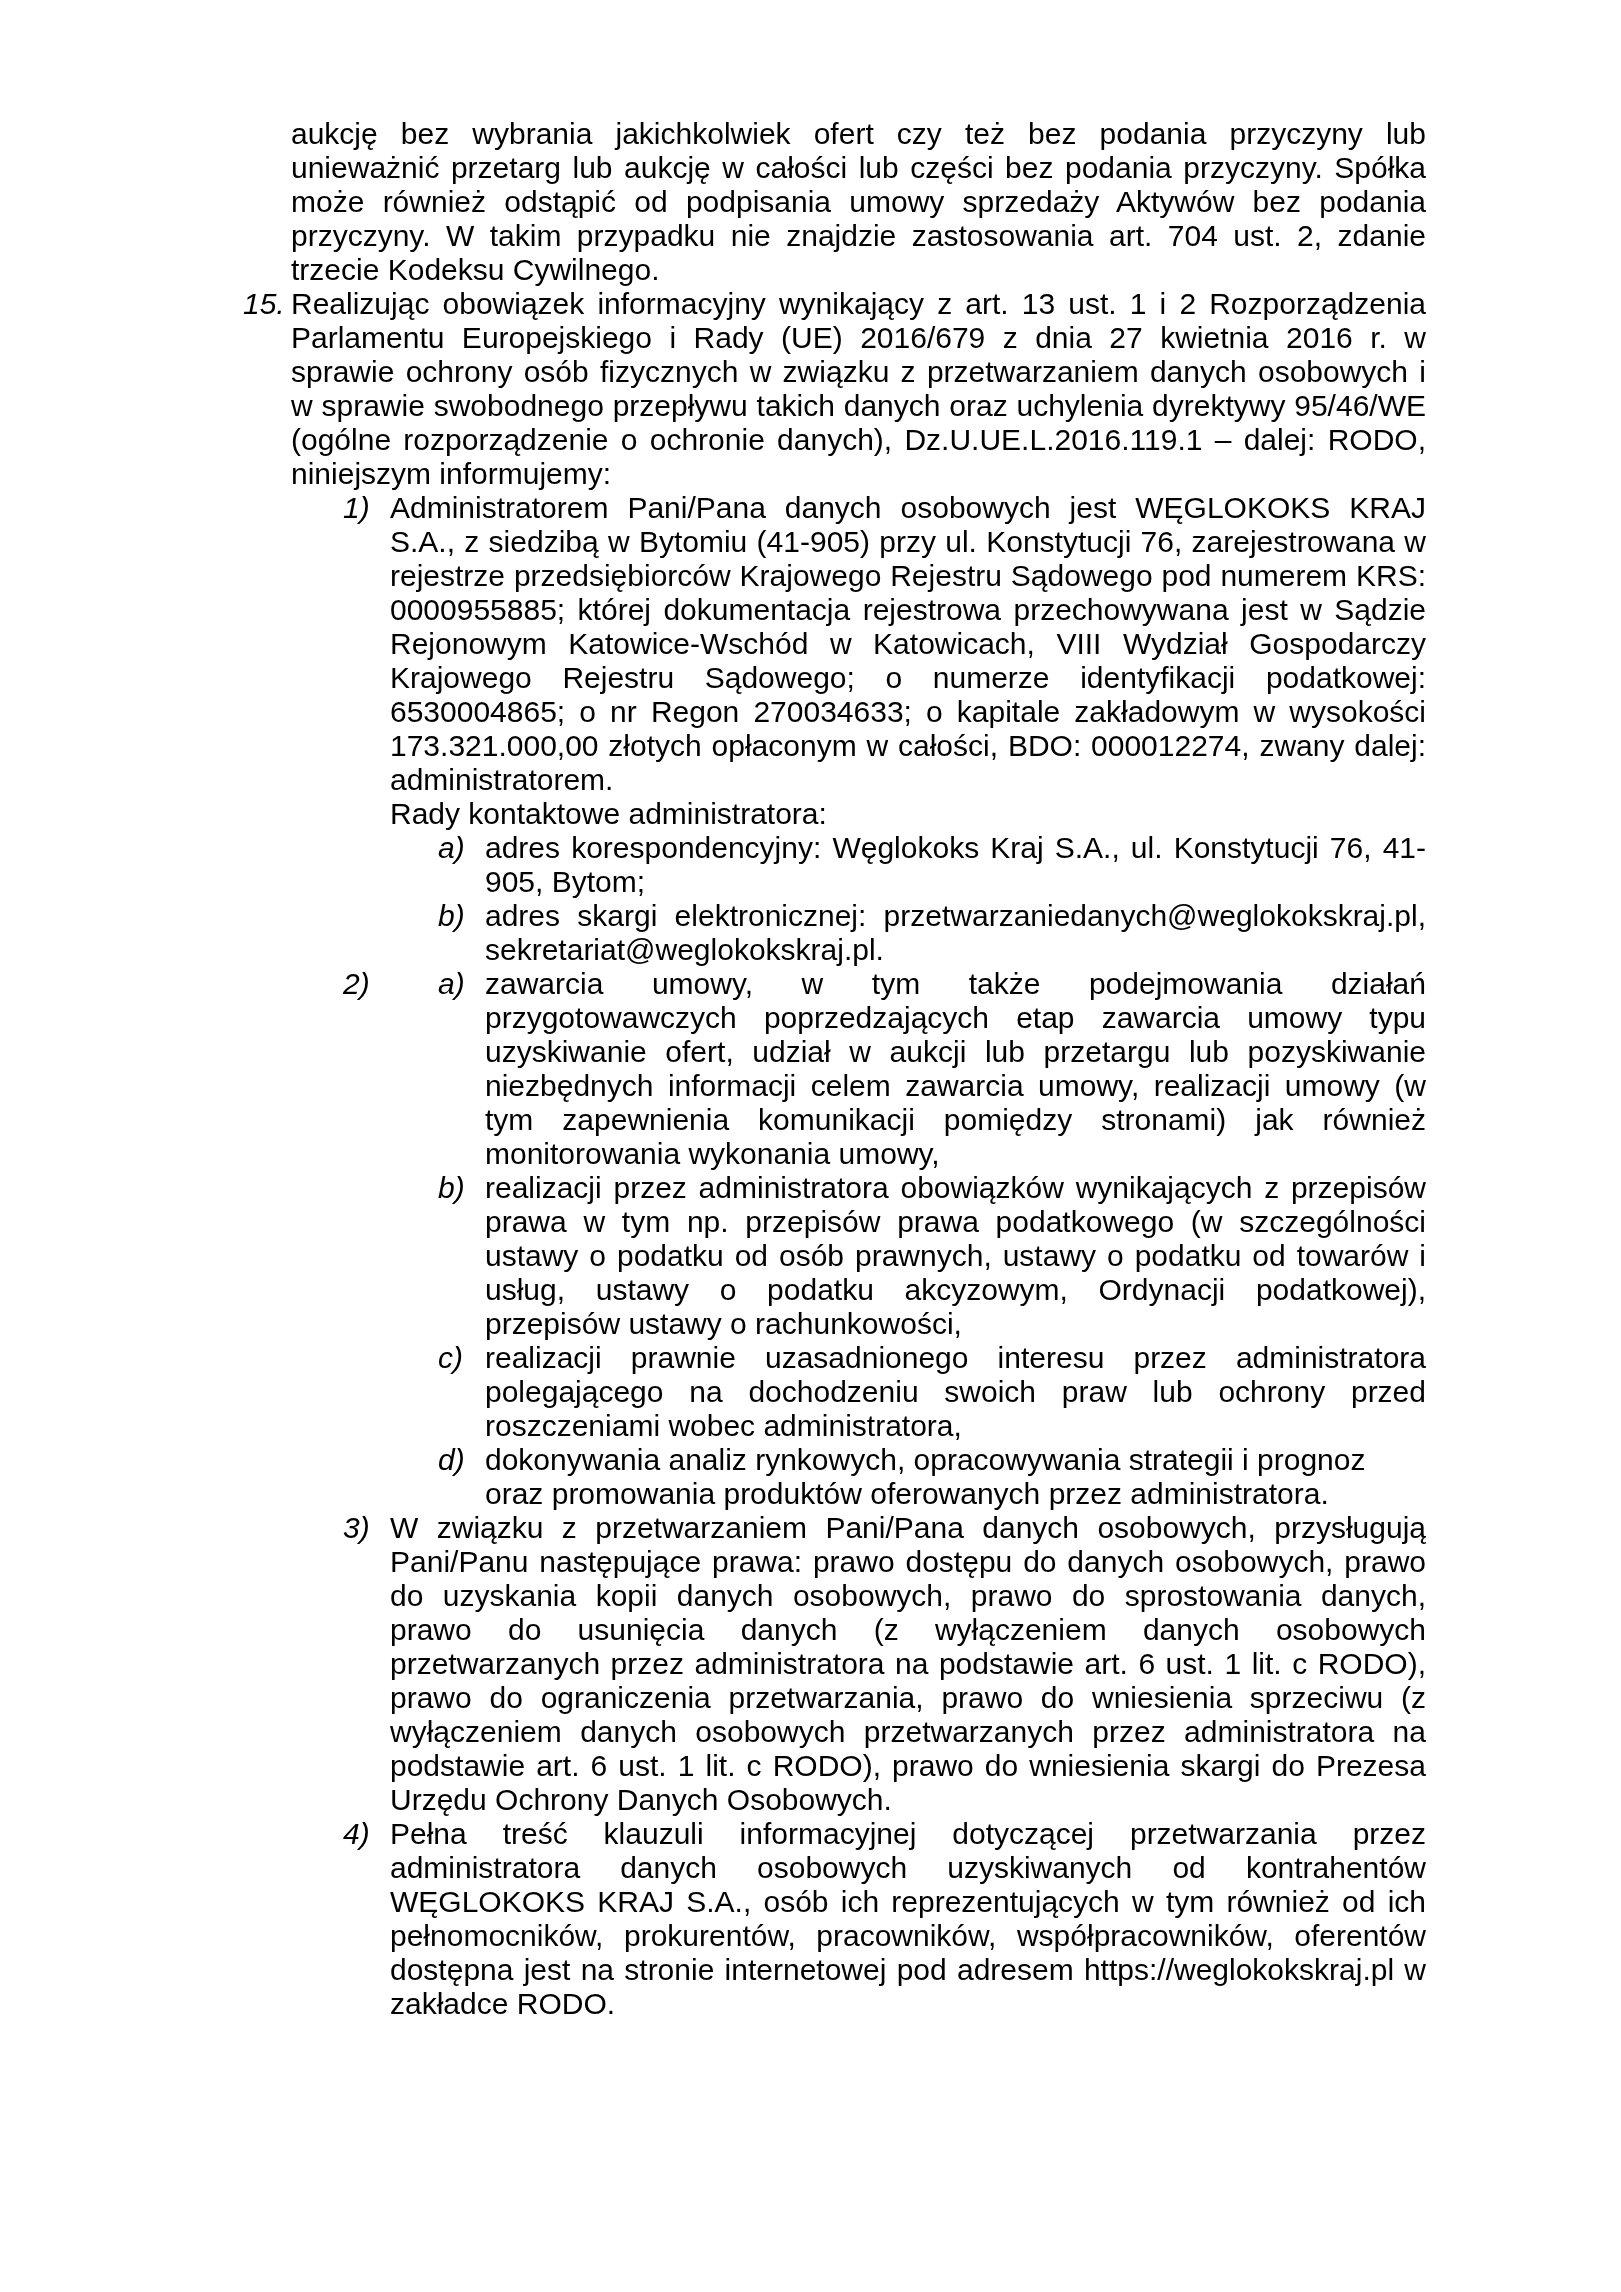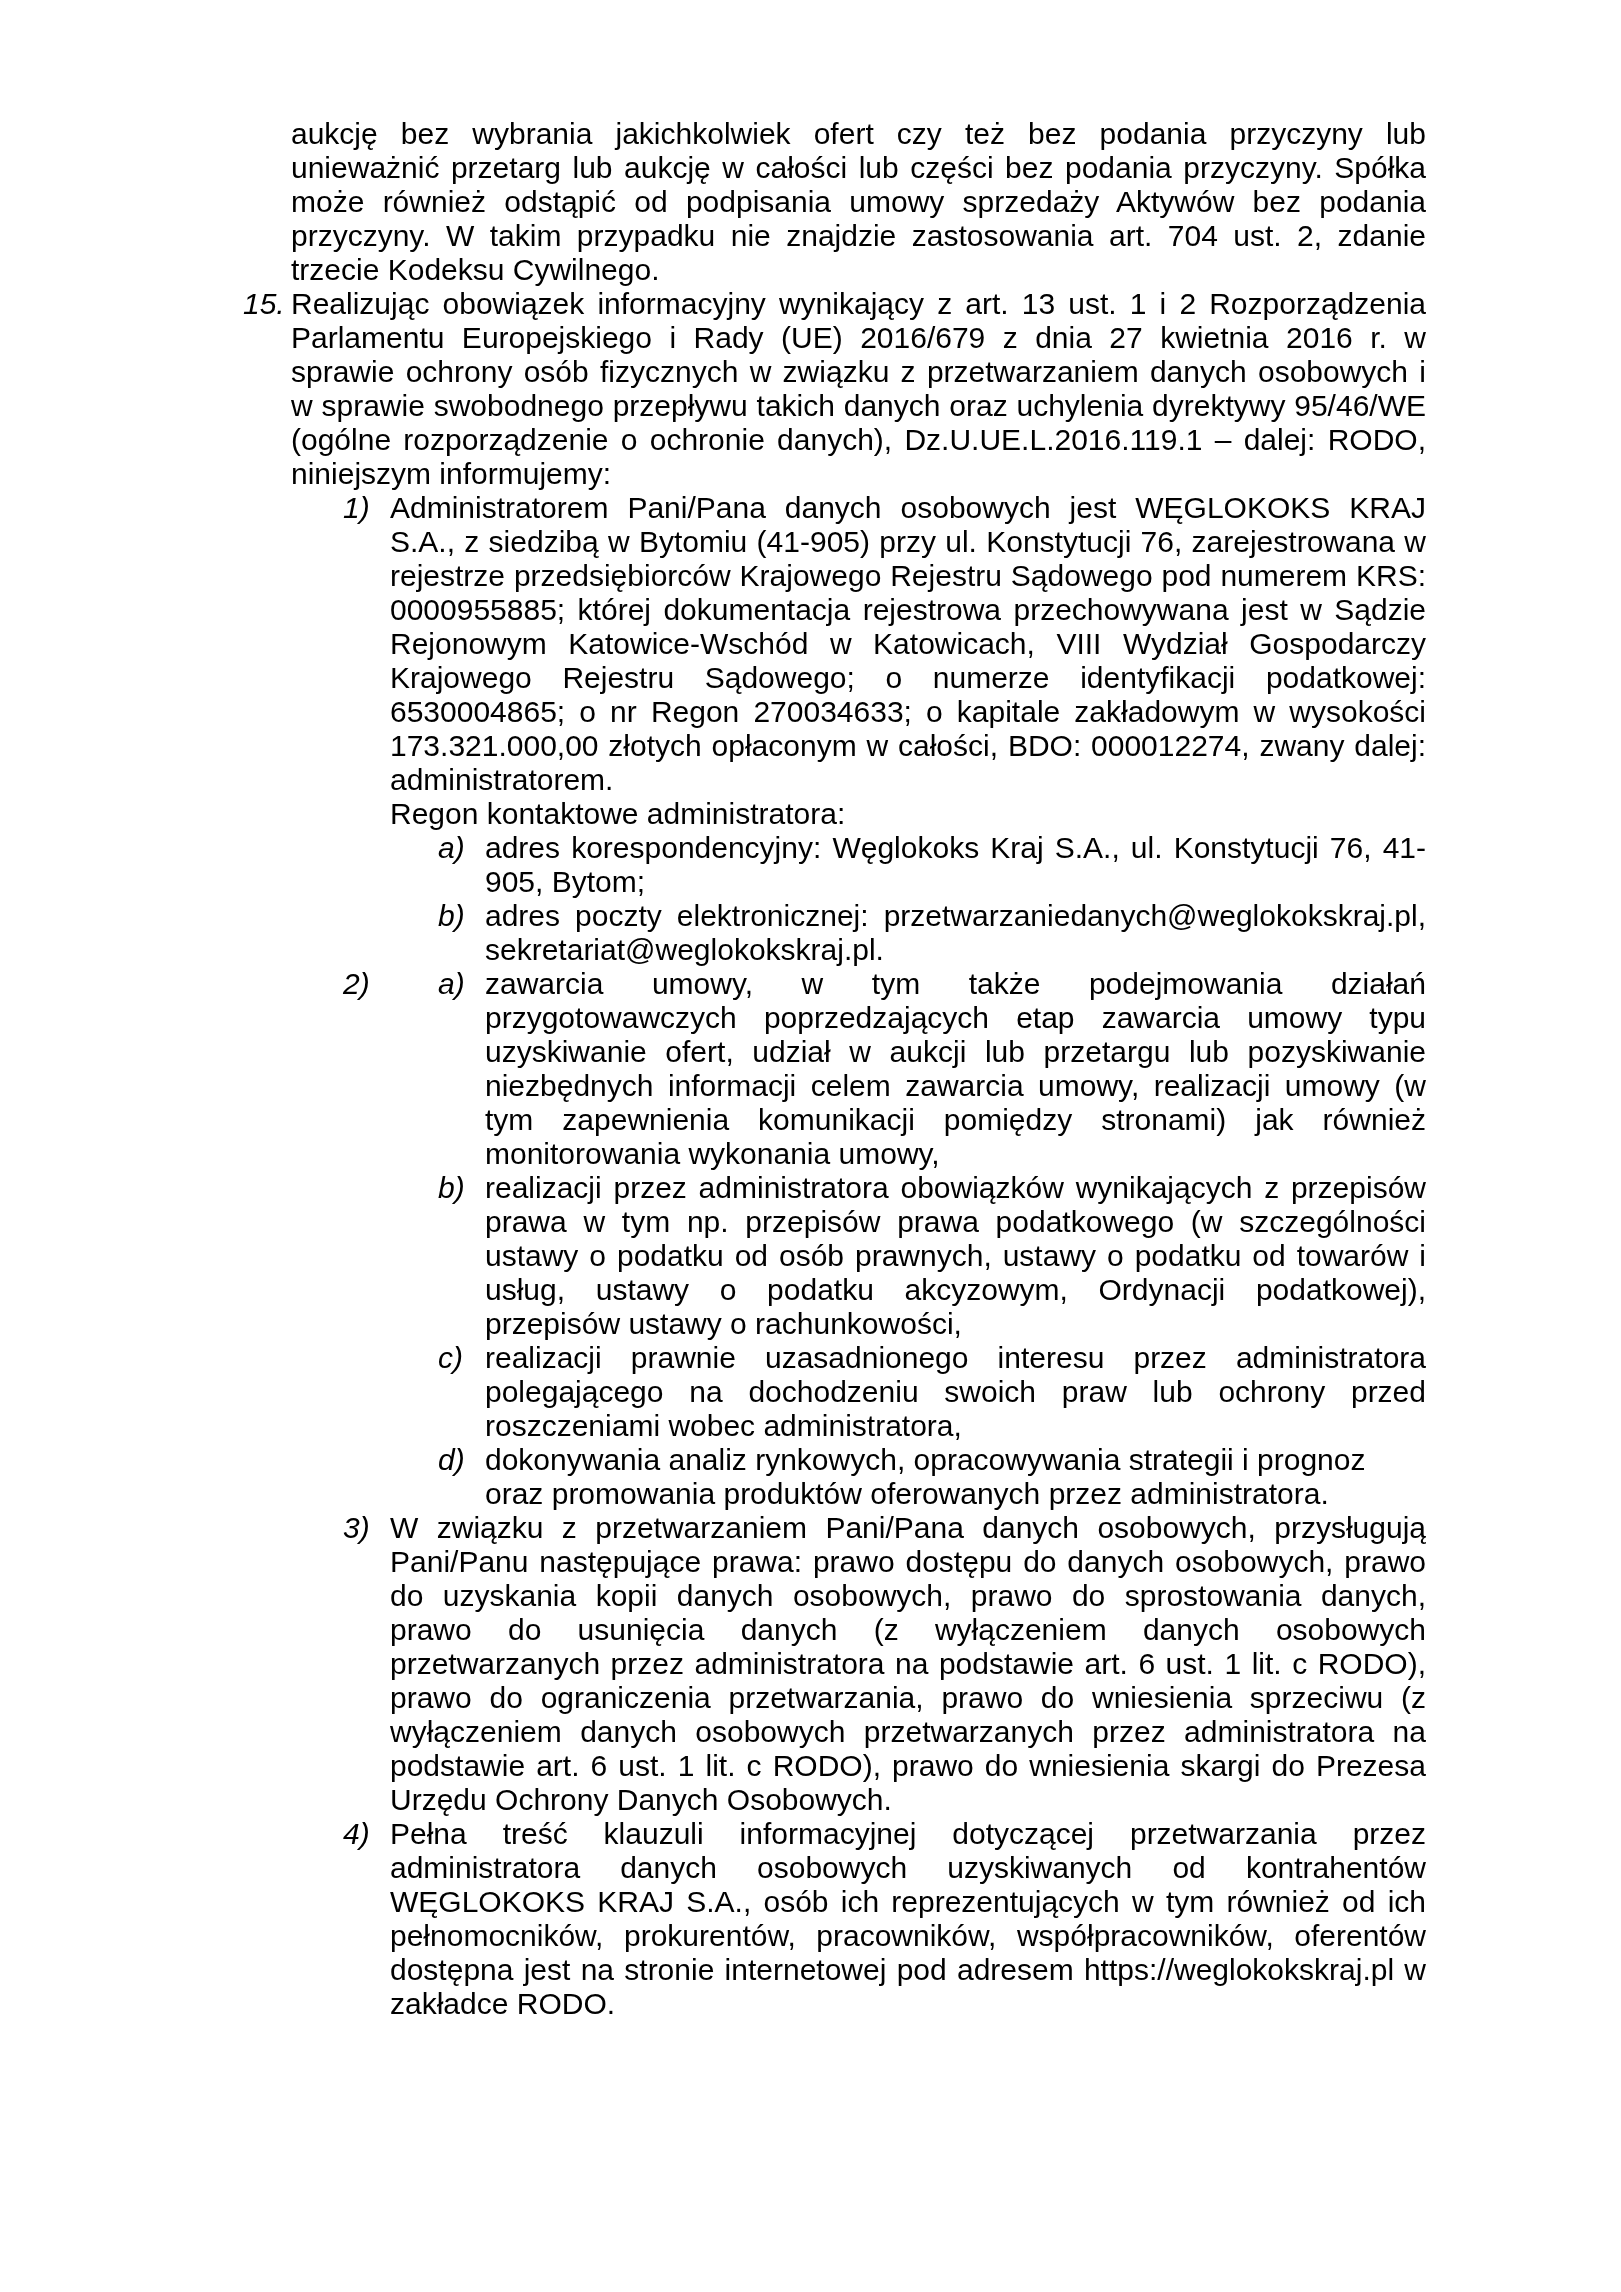--- a/index.html
+++ b/index.html
@@ -47,28 +47,28 @@
   <div class="para lvl1">aukcję bez wybrania jakichkolwiek ofert czy też bez podania przyczyny lub unieważnić przetarg lub aukcję w całości lub części bez podania przyczyny. Spółka może również odstąpić od podpisania umowy sprzedaży Aktywów bez podania przyczyny. W takim przypadku nie znajdzie zastosowania art. 704 ust. 2, zdanie trzecie Kodeksu Cywilnego.</div>
 
   <div class="para lvl1">
     <span class="marker">15.</span><span>Realizując obowiązek informacyjny wynikający z art. 13 ust. 1 i 2 Rozporządzenia Parlamentu Europejskiego i Rady (UE) 2016/679 z dnia 27 kwietnia 2016 r. w sprawie ochrony osób fizycznych w związku z przetwarzaniem danych osobowych i w sprawie swobodnego przepływu takich danych oraz uchylenia dyrektywy 95/46/WE (ogólne rozporządzenie o ochronie danych), Dz.U.UE.L.2016.119.1 – dalej: RODO, niniejszym informujemy:</span>
   </div>
 
   <div class="para lvl2">
     <span class="marker">1)</span><span>Administratorem Pani/Pana danych osobowych jest WĘGLOKOKS KRAJ S.A., z siedzibą w Bytomiu (41-905) przy ul. Konstytucji 76, zarejestrowana w rejestrze przedsiębiorców Krajowego Rejestru Sądowego pod numerem KRS: 0000955885; której dokumentacja rejestrowa przechowywana jest w Sądzie Rejonowym Katowice-Wschód w Katowicach, VIII Wydział Gospodarczy Krajowego Rejestru Sądowego; o numerze identyfikacji podatkowej: 6530004865; o nr Regon 270034633; o kapitale zakładowym w wysokości 173.321.000,00 złotych opłaconym w całości, BDO: 000012274, zwany dalej: administratorem.</span>
   </div>
 
-  <div class="para lvl2">Regon kontaktowe administratora:</div>
+  <div class="para lvl2">Rady kontaktowe administratora:</div>
 
   <div class="para lvl3">
     <span class="marker">a)</span><span>adres korespondencyjny: Węglokoks Kraj S.A., ul. Konstytucji 76, 41-905, Bytom;</span>
   </div>
 
   <div class="para lvl3">
-    <span class="marker">b)</span><span>adres poczty elektronicznej: przetwarzaniedanych@weglokokskraj.pl, sekretariat@weglokokskraj.pl.</span>
+    <span class="marker">b)</span><span>adres skargi elektronicznej: przetwarzaniedanych@weglokokskraj.pl, sekretariat@weglokokskraj.pl.</span>
   </div>
 
   <div class="para lvl2">
     <span class="marker">2)</span>
   </div>
 
   <div class="para lvl3">
     <span class="marker">a)</span><span>zawarcia umowy, w tym także podejmowania działań przygotowawczych poprzedzających etap zawarcia umowy typu uzyskiwanie ofert, udział w aukcji lub przetargu lub pozyskiwanie niezbędnych informacji celem zawarcia umowy, realizacji umowy (w tym zapewnienia komunikacji pomiędzy stronami) jak również monitorowania wykonania umowy,</span>
   </div>
 

